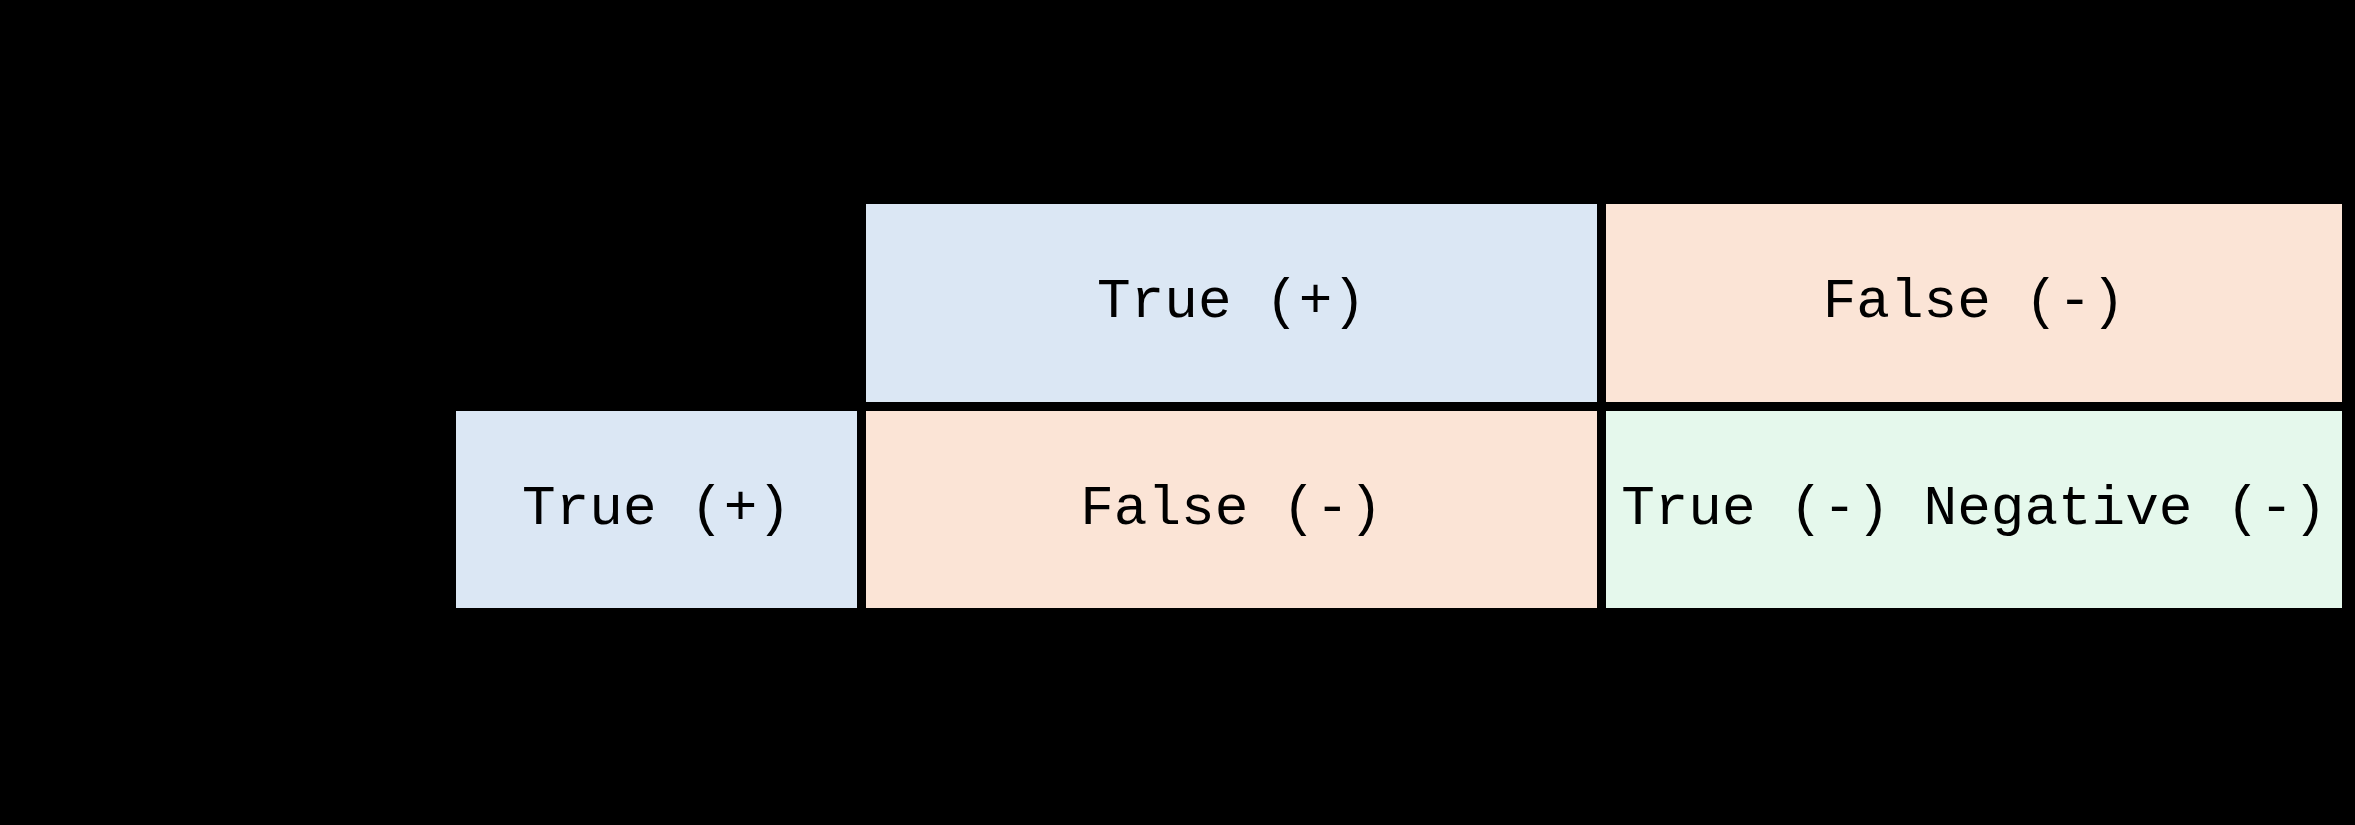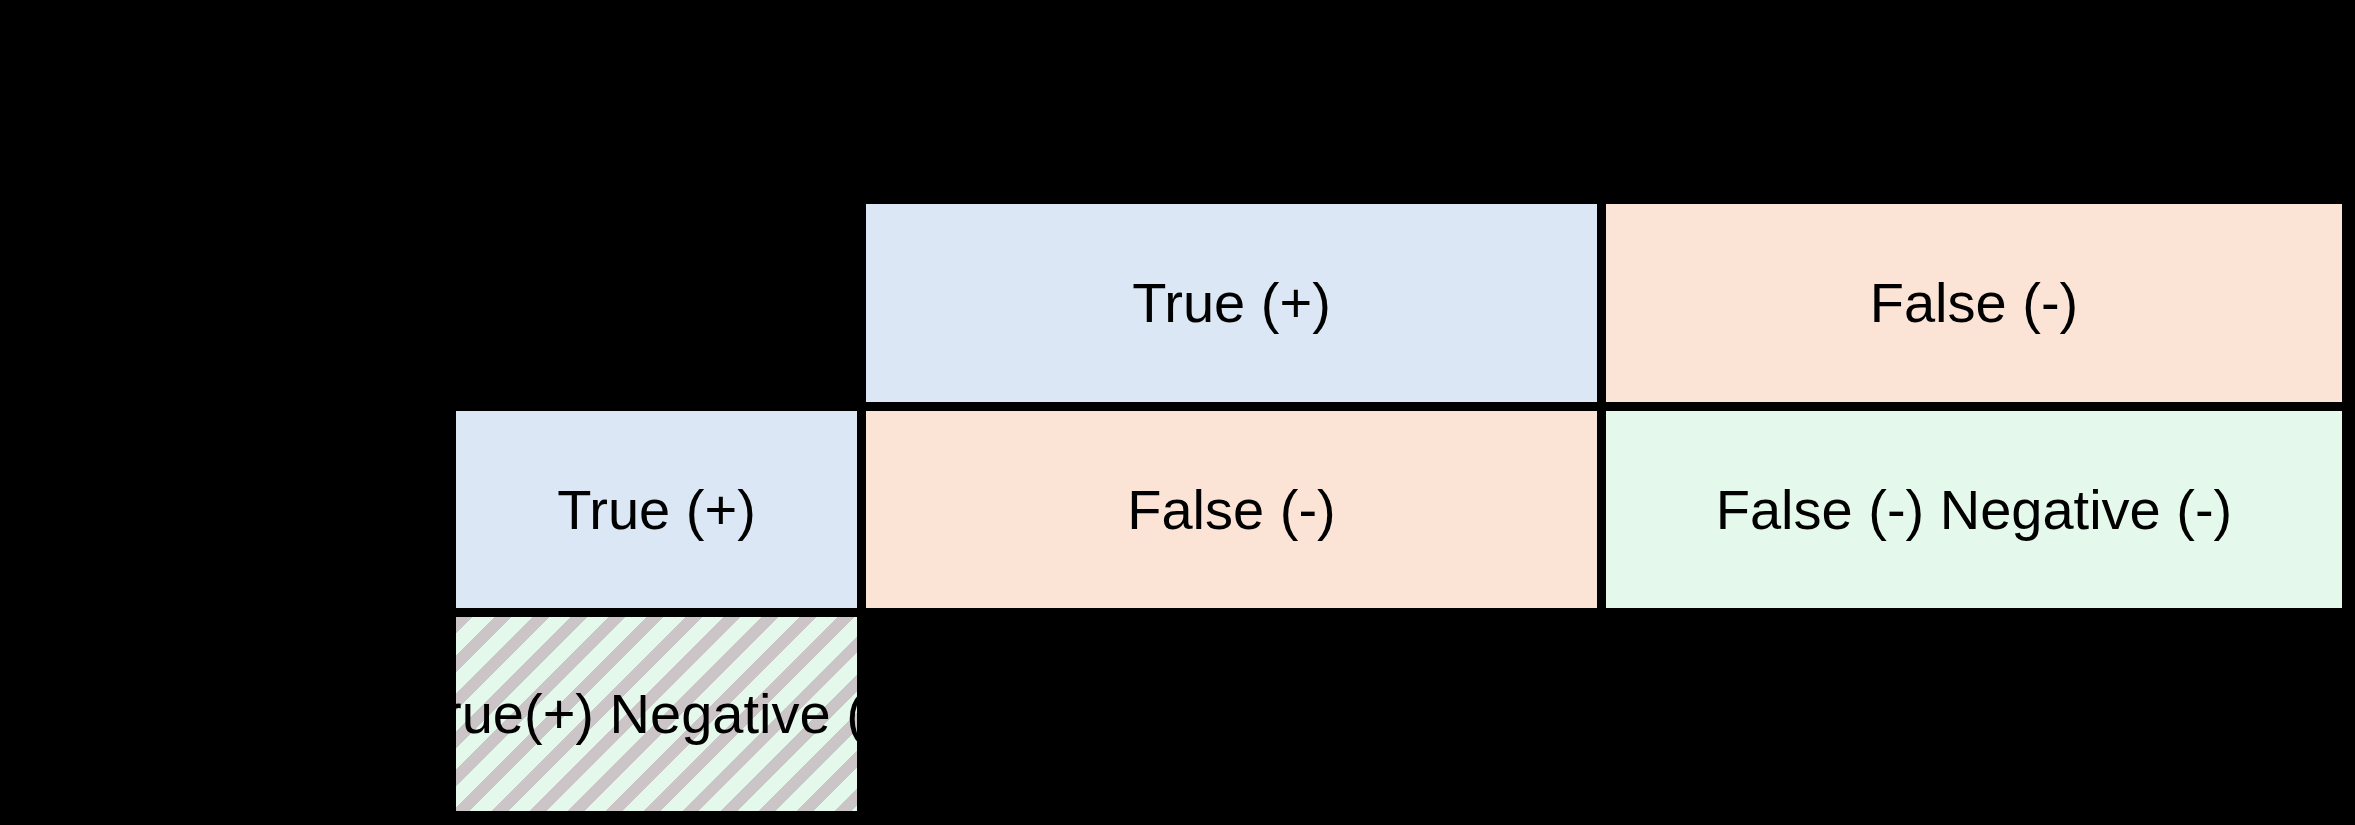--- a/index.html
+++ b/index.html
@@ -30,20 +30,21 @@
   }
   .cell {
     display: flex;
     align-items: center;
     justify-content: center;
     font-size: 56px;
     line-height: 1.1;
     white-space: nowrap;
     border: 1px solid var(--border, #000000);
     box-sizing: border-box;
+    font-family: Liberation Mono, monospace;
   }
   .corner {
     background: transparent;
     border: none;
   }
   .blue  { background-color: var(--true-header, #dbe7f4); }
   .peach { background-color: var(--false-header, #fbe4d6); }
   .green { background-color: var(--outcome-cell, #e5f8ec); }
   .hatched {
     background-color: var(--outcome-cell, #e5f8ec);
@@ -67,18 +68,17 @@
     <div class="cell blue">True (+)</div>
 
     <div class="cell peach">False (-)</div>
 
     <div class="cell blue">True (+)</div>
 
 
 
     <div class="cell peach">False (-)</div>
 
-    <div class="cell green">False (-) Negative (-)</div>
+    <div class="cell green">True (-) Negative (-)</div>
 
-    <div class="cell hatched">True(+) Negative (-)</div>
 
   </div>
 </div>
 
 </body></html>

